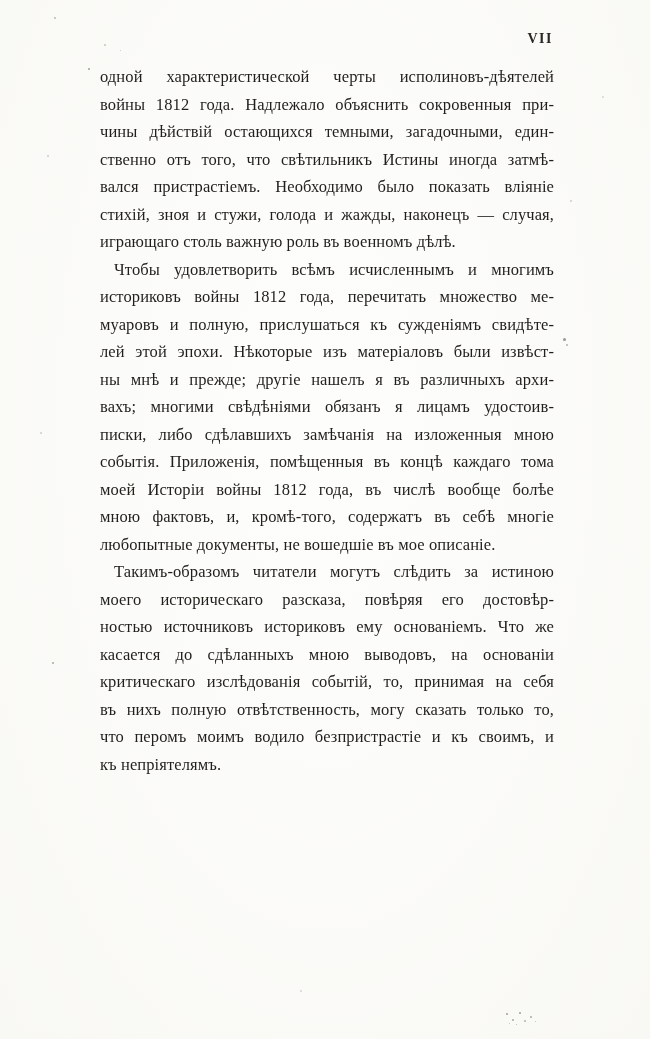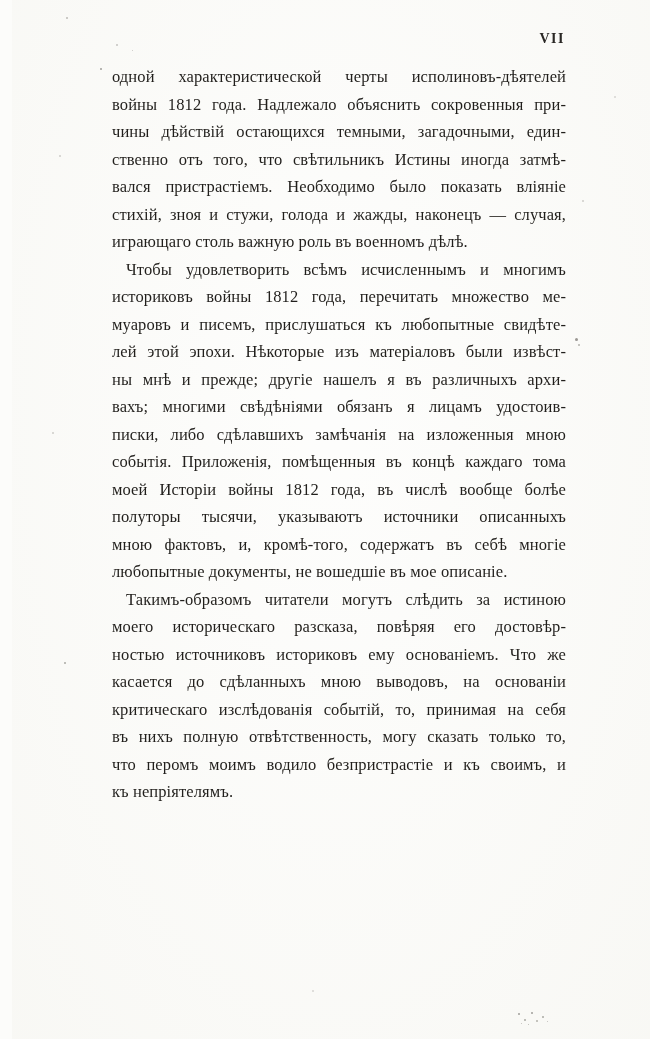--- a/index.html
+++ b/index.html
@@ -13,21 +13,20 @@
     background: #fcfcfa;
     overflow: hidden;
     font-family: "Liberation Serif", "DejaVu Serif", serif;
   }
   .page {
     position: absolute;
     inset: 0;
     background:
       radial-gradient(ellipse at 50% 40%, rgba(255,255,255,0.6), rgba(240,239,234,0.25)),
       #fbfbf8;
-    margin-left: 12px;
   }
   .folio {
     position: absolute;
     top: 31px;
     left: 0;
     width: 553px;
     text-align: right;
     font-size: 14px;
     font-weight: bold;
     letter-spacing: 1.5px;
@@ -74,28 +73,27 @@
   <div class="text-block" id="text-block">
       <div class="line">одной характеристической черты исполиновъ-дѣятелей</div>
       <div class="line">войны 1812 года. Надлежало объяснить сокровенныя при-</div>
       <div class="line">чины дѣйствій остающихся темными, загадочными, един-</div>
       <div class="line">ственно отъ того, что свѣтильникъ Истины иногда затмѣ-</div>
       <div class="line">вался пристрастіемъ. Необходимо было показать вліяніе</div>
       <div class="line">стихій, зноя и стужи, голода и жажды, наконецъ — случая,</div>
       <div class="line last">играющаго столь важную роль въ военномъ дѣлѣ.</div>
       <div class="line indent">Чтобы удовлетворить всѣмъ исчисленнымъ и многимъ</div>
       <div class="line">историковъ войны 1812 года, перечитать множество ме-</div>
-      <div class="line">муаровъ и писемъ, прислушаться къ любопытные свидѣте-</div>
+      <div class="line">муаровъ и полную, прислушаться къ сужденіямъ свидѣте-</div>
       <div class="line">лей этой эпохи. Нѣкоторые изъ матеріаловъ были извѣст-</div>
       <div class="line">ны мнѣ и прежде; другіе нашелъ я въ различныхъ архи-</div>
       <div class="line">вахъ; многими свѣдѣніями обязанъ я лицамъ удостоив-</div>
       <div class="line">писки, либо сдѣлавшихъ замѣчанія на изложенныя мною</div>
       <div class="line">событія. Приложенія, помѣщенныя въ концѣ каждаго тома</div>
       <div class="line">моей Исторіи войны 1812 года, въ числѣ вообще болѣе</div>
-      <div class="line">полуторы тысячи, указываютъ источники описанныхъ</div>
       <div class="line">мною фактовъ, и, кромѣ-того, содержатъ въ себѣ многіе</div>
       <div class="line last">любопытные документы, не вошедшіе въ мое описаніе.</div>
       <div class="line indent">Такимъ-образомъ читатели могутъ слѣдить за истиною</div>
       <div class="line">моего историческаго разсказа, повѣряя его достовѣр-</div>
       <div class="line">ностью источниковъ историковъ ему основаніемъ. Что же</div>
       <div class="line">касается до сдѣланныхъ мною выводовъ, на основаніи</div>
       <div class="line">критическаго изслѣдованія событій, то, принимая на себя</div>
       <div class="line">въ нихъ полную отвѣтственность, могу сказать только то,</div>
       <div class="line">что перомъ моимъ водило безпристрастіе и къ своимъ, и</div>
       <div class="line last">къ непріятелямъ.</div>

